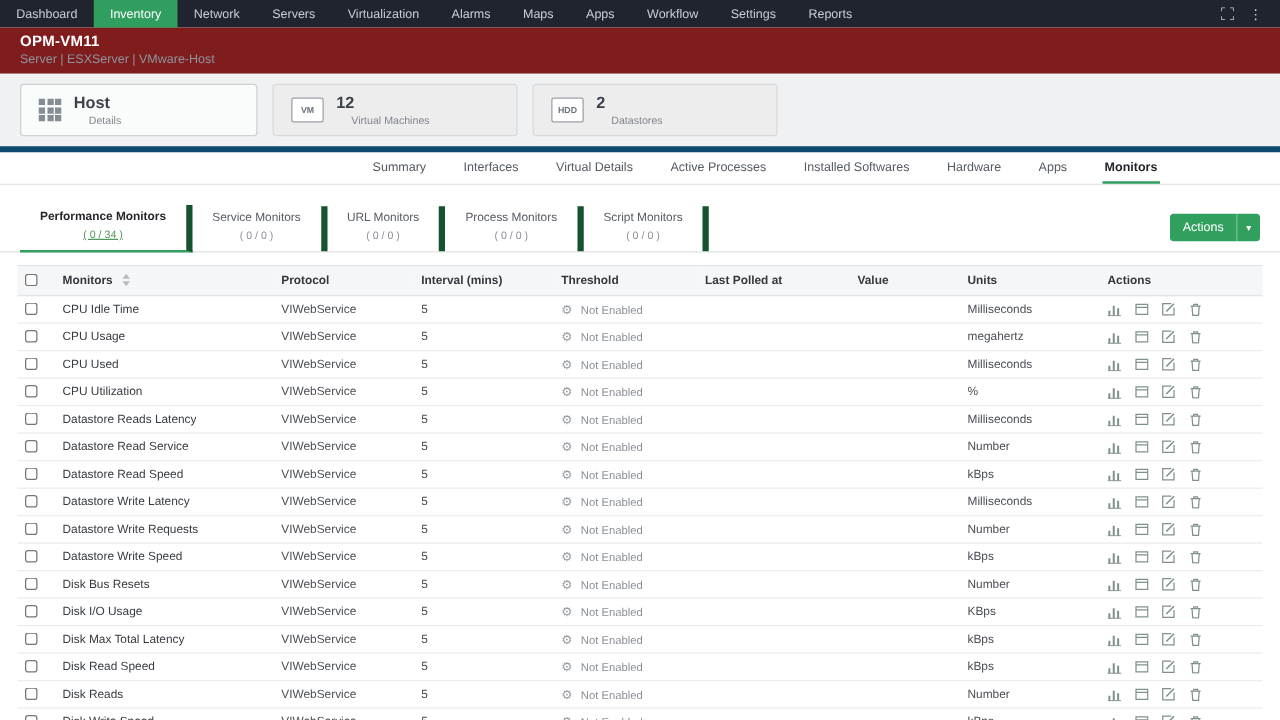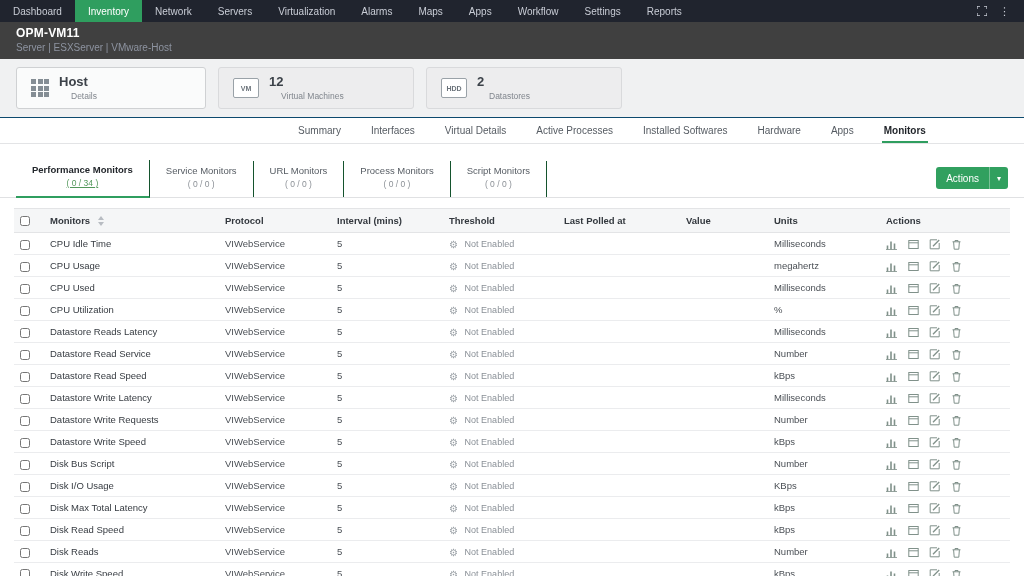--- a/index.html
+++ b/index.html
@@ -8,44 +8,44 @@
   .page { width:1024px; height:576px; overflow:hidden; background:#fff; }
 
   
   .topnav { height:22px; background:#20242e; display:flex; align-items:stretch; }
   .nav-item { color:#c9cdd6; font-size:10px; padding:0 13px; display:flex; align-items:center; cursor:pointer; white-space:nowrap; }
   .nav-item.active { background:#2f9e5f; color:#fff; }
   .nav-right { margin-left:auto; display:flex; align-items:center; gap:12px; padding-right:14px; }
   .nav-icon { color:#c9cdd6; font-size:11px; display:inline-flex; align-items:center; cursor:pointer; }
 
   
-  .dev-header { background:#404040; padding:4px 16px 6px; }
+  .dev-header { background:#7f1d1d; padding:4px 16px 6px; }
   .dev-title { color:#ffffff; font-size:12px; font-weight:bold; letter-spacing:.2px; }
   .dev-breadcrumb { color:#8d93a0; font-size:10px; margin-top:2px; }
 
   
-  .cards-strip { background:#f0f1f2; border-bottom:1px solid #0c4a6e; padding:8px 16px; display:flex; gap:12px; }
+  .cards-strip { background:#f0f1f2; border-bottom:5px solid #0c4a6e; padding:8px 16px; display:flex; gap:12px; }
   .card { background:#ededee; border:1px solid #d9dadc; border-radius:3px; height:42px; display:flex; align-items:center; padding:0 14px; gap:10px; cursor:pointer; }
   .card.active-card { background:#fafbfb; border-color:#cfd1d3; width:190px; }
   .card.mid { width:196px; }
   .grid-icon { display:grid; grid-template-columns:repeat(3,5px); grid-template-rows:repeat(3,5px); gap:1.5px; }
   .grid-icon i { background:#848d94; display:block; }
   .card-col { display:flex; flex-direction:column; justify-content:center; }
   .card-big { font-size:13px; color:#3c4249; font-weight:bold; line-height:14px; }
   .card-sub { font-size:8.5px; color:#80868d; margin-top:2px;margin-left:12px; }
   .badge-box { width:26px; height:20px; border:1px solid #9aa2a8; border-radius:2px; display:flex; align-items:center; justify-content:center; font-size:7px; font-weight:bold; color:#6a727a; background:#fff; }
 
   
   .tabs-bar { display:flex; justify-content:center; padding-left:200px; gap:26px; border-bottom:1px solid #e3e4e6; background:#fff; height:26px; align-items:flex-end; }
   .tab { font-size:10px; color:#555b62; padding:0 2px 7px; cursor:pointer; white-space:nowrap; }
   .tab.active { color:#1f2328; border-bottom:2px solid #2f9e5f; padding-bottom:5px; font-weight:bold; }
 
   
   .mtabs-wrap { display:flex; align-items:flex-end; padding:16px 16px 0; border-bottom:1px solid #e0e1e3; position:relative; }
-  .mtab { text-align:center; padding:4px 16px 8px; cursor:pointer; border-right:1px solid #14532d; }
+  .mtab { text-align:center; padding:4px 16px 8px; cursor:pointer; border-right:5px solid #14532d; }
   .mtab:last-of-type { border-right:none; }
   .mtab-label { font-size:9.5px; color:#565c63; }
   .mtab-count { font-size:8.5px; color:#8b9096; margin-top:3px; }
   .mtab.active { border-bottom:2px solid #2f9e5f; margin-bottom:-1px; }
   .mtab.active .mtab-label { color:#23272c; font-weight:bold; }
   .mtab.active .mtab-count { color:#52975a;text-decoration:underline; }
   .actions-btn { margin-left:auto; margin-bottom:8px; background:#31a05f; color:#fff; border-radius:3px; display:flex; align-items:center; height:22px; cursor:pointer; overflow:hidden; }
   .actions-label { font-size:10px; padding:0 10px; }
   .actions-caret { border-left:1px solid rgba(255,255,255,.35); padding:0 7px; font-size:8px; display:flex; align-items:center; height:100%; }
 
@@ -589,21 +589,21 @@
       <span class="act-icon">
         <svg width="11" height="11" viewBox="0 0 11 11">
                   <path d="M1.5 2.8h8M4 2.8V1.5h3v1.3" fill="none" stroke="#80918a" stroke-width="1"></path>
                   <path d="M2.6 2.8l.6 7.4h4.6l.6-7.4" fill="none" stroke="#80918a" stroke-width="1"></path>
                 </svg>
       </span>
     </td>
   </tr>
           <tr class="mrow">
     <td><input type="checkbox" style=""></td>
-    <td class="col-name"><span>Disk Bus Script</span></td>
+    <td class="col-name"><span>Disk Bus Resets</span></td>
     <td><span>VIWebService</span></td>
     <td><span>5</span></td>
     <td>
       <span class="gear">⚙</span>
       <span class="th-text">Not Enabled</span>
     </td>
     <td><span></span></td>
     <td><span></span></td>
     <td><span>Number</span></td>
     <td>

